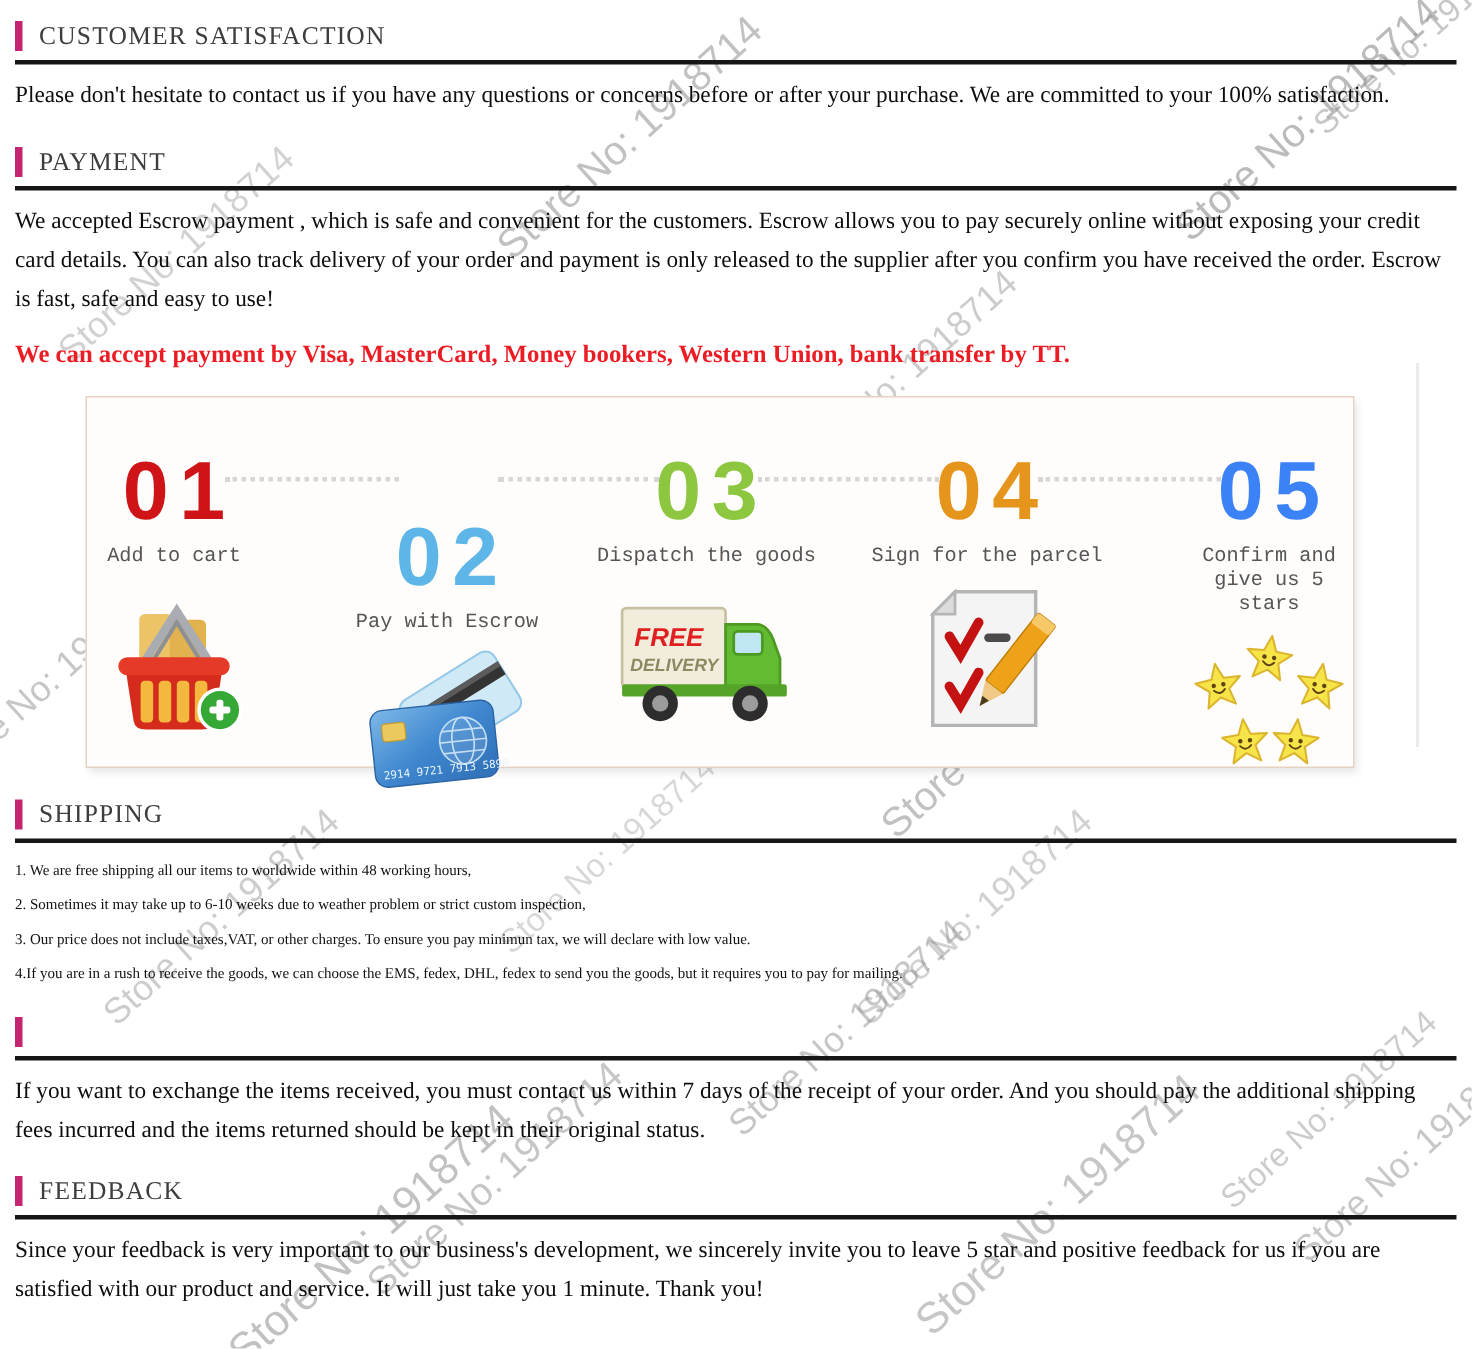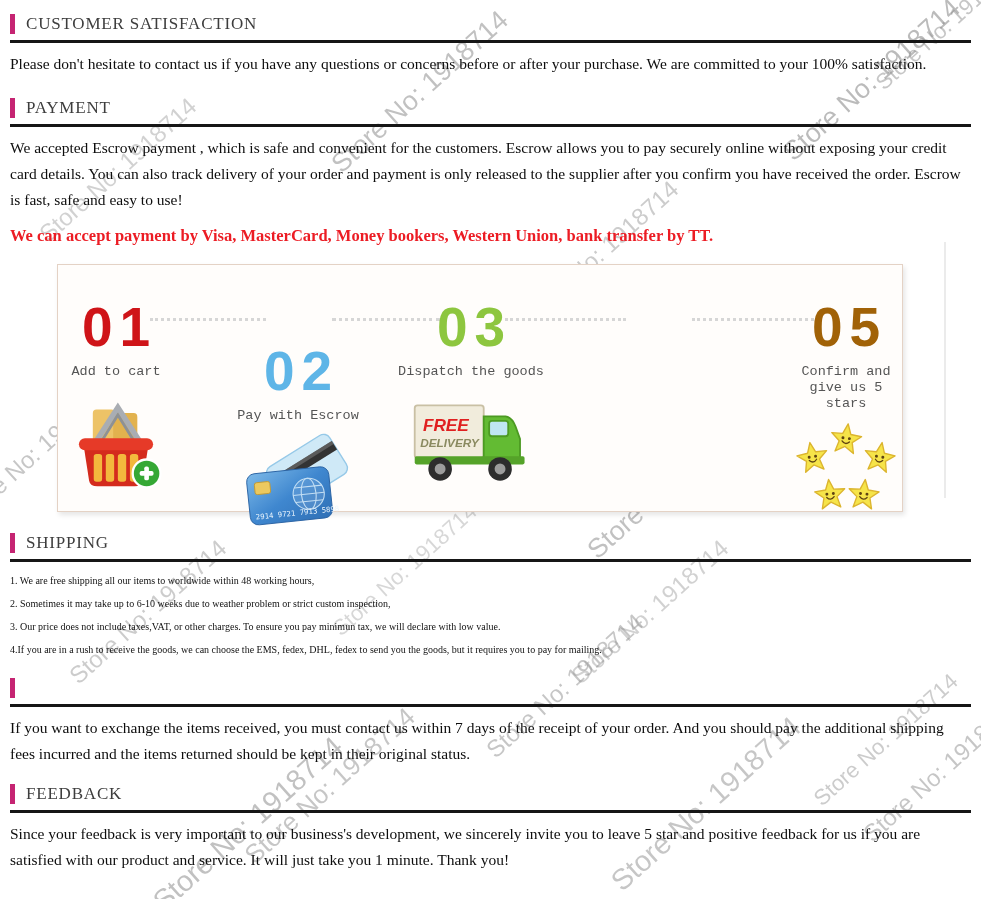--- a/index.html
+++ b/index.html
@@ -178,23 +178,42 @@
           <rect x="85" y="35" width="21" height="17" rx="3" fill="#bfe6f2" stroke="#4c9a22" stroke-width="2"></rect>
           <rect x="3" y="74" width="121" height="9" rx="2" fill="#55a329"></rect>
           <circle cx="31" cy="88" r="13" fill="#2d2d2d"></circle>
             <circle cx="31" cy="88" r="6" fill="#9c9c9c"></circle>
           <circle cx="97" cy="88" r="13" fill="#2d2d2d"></circle>
             <circle cx="97" cy="88" r="6" fill="#9c9c9c"></circle>
         </svg>
       </div>
     </div>
 
+    <div class="step-col" style="left:520px;">
+      <div class="step-number" style="color: rgb(229, 148, 28);">04</div>
+      <div class="step-label">Sign for the parcel</div>
+      <div class="step-icon">
+        <svg viewBox="0 0 110 110" width="102" height="102">
+          <path d="M32,6 L90,6 L90,102 L16,102 L16,22 Z" fill="#f4f4f4" stroke="#b5b5b5" stroke-width="2.5"></path>
+          <path d="M32,6 L16,22 L32,22 Z" fill="#dcdcdc" stroke="#b5b5b5" stroke-width="2"></path>
+          <path d="M28,38 l8,13 l13,-23" stroke="#c41212" stroke-width="7" fill="none" stroke-linecap="round"></path>
+          <rect x="53" y="36" width="19" height="6" rx="3" fill="#4a4a4a"></rect>
+          <path d="M28,74 l8,13 l13,-23" stroke="#c41212" stroke-width="7" fill="none" stroke-linecap="round"></path>
+          <g transform="rotate(38 70 62)">
+            <rect x="62" y="16" width="16" height="62" rx="2" fill="#eda21a" stroke="#bf7d08"></rect>
+            <rect x="62" y="16" width="16" height="9" rx="2" fill="#f6c868"></rect>
+            <polygon points="62,78 78,78 70,95" fill="#efc985"></polygon>
+            <polygon points="67,88 73,88 70,95" fill="#4a3a20"></polygon>
+          </g>
+        </svg>
+      </div>
+    </div>
 
     <div class="step-col" style="left:708px;">
-      <div class="step-number" style="color: #a16207; text-align: center;">05</div>
+      <div class="step-number" style="color: #3b82f6; text-align: center;">05</div>
       <div class="step-label narrow">Confirm and give us 5 stars</div>
       <div class="step-icon">
         <svg viewBox="0 0 120 110" width="112" height="102">
           <g transform="translate(60,20) rotate(8)">
             <polygon points="0,-17 4.4,-6.1 16.2,-5.3 7.1,2.3 10,13.8 0,7.5 -10,13.8 -7.1,2.3 -16.2,-5.3 -4.4,-6.1" fill="#f6e449" stroke="#dcb52e" stroke-width="1.5" stroke-linejoin="round"></polygon>
             <circle cx="-3.5" cy="-1.5" r="1.6" fill="#5f4312"></circle>
               <circle cx="3.5" cy="-1.5" r="1.6" fill="#5f4312"></circle>
             <path d="M-4,2 Q0,6.5 4,2" stroke="#5f4312" stroke-width="1.4" fill="none" stroke-linecap="round"></path>
           </g>
           <g transform="translate(24,40) rotate(-10)">

